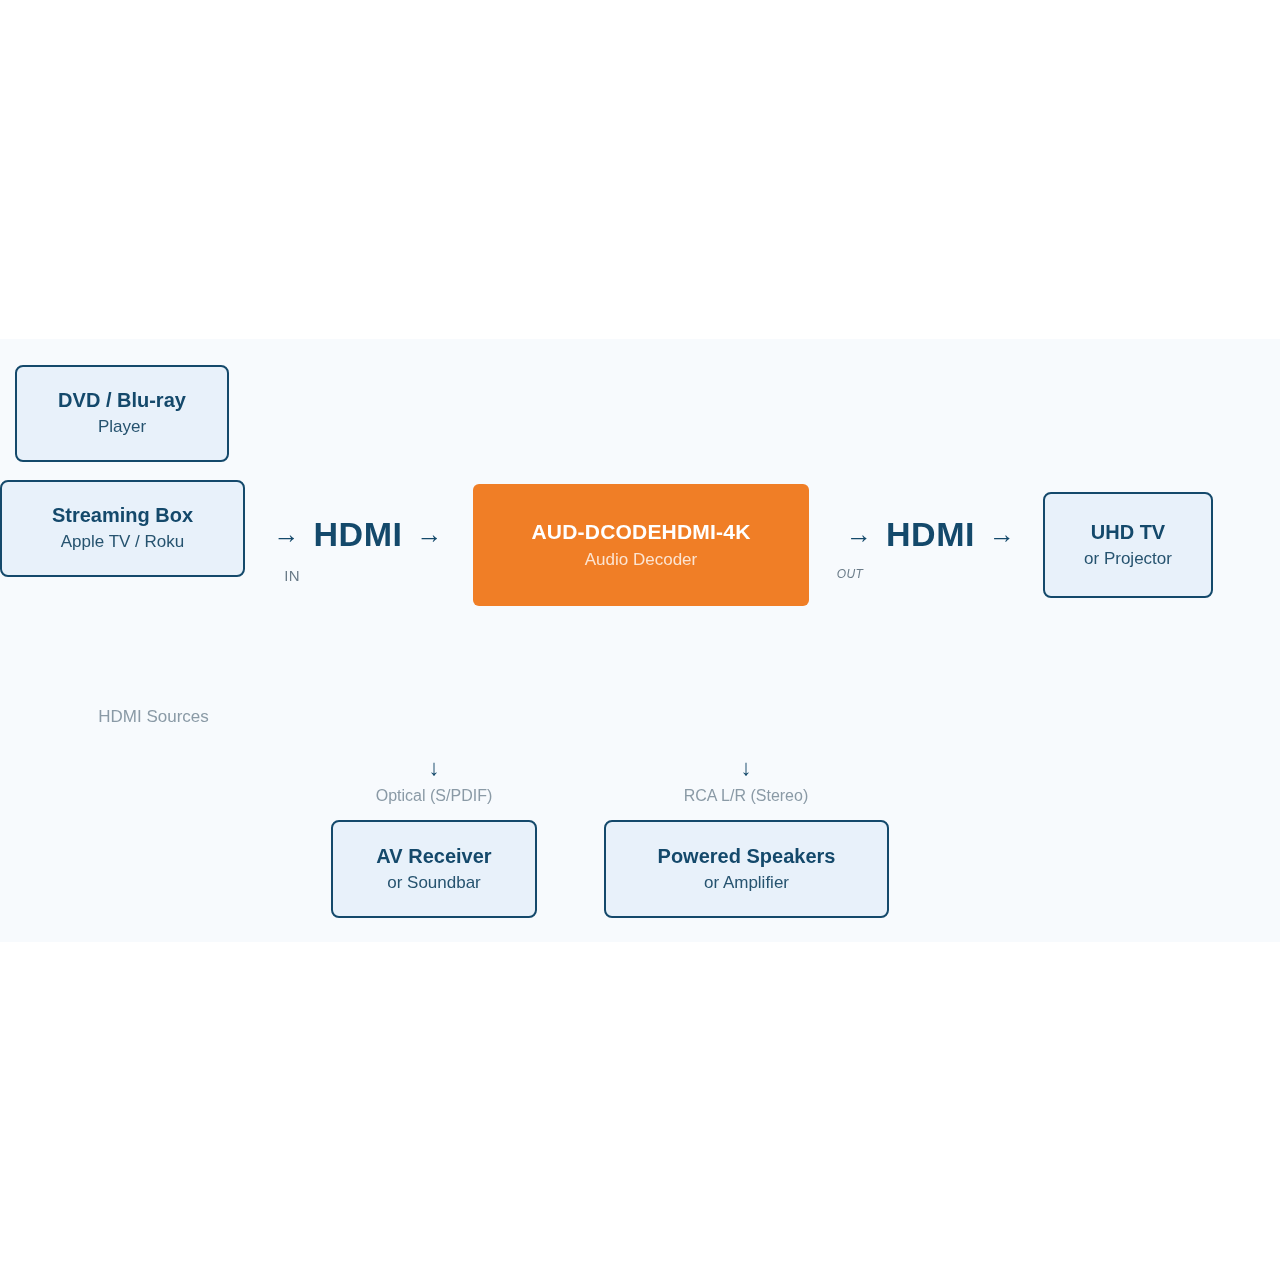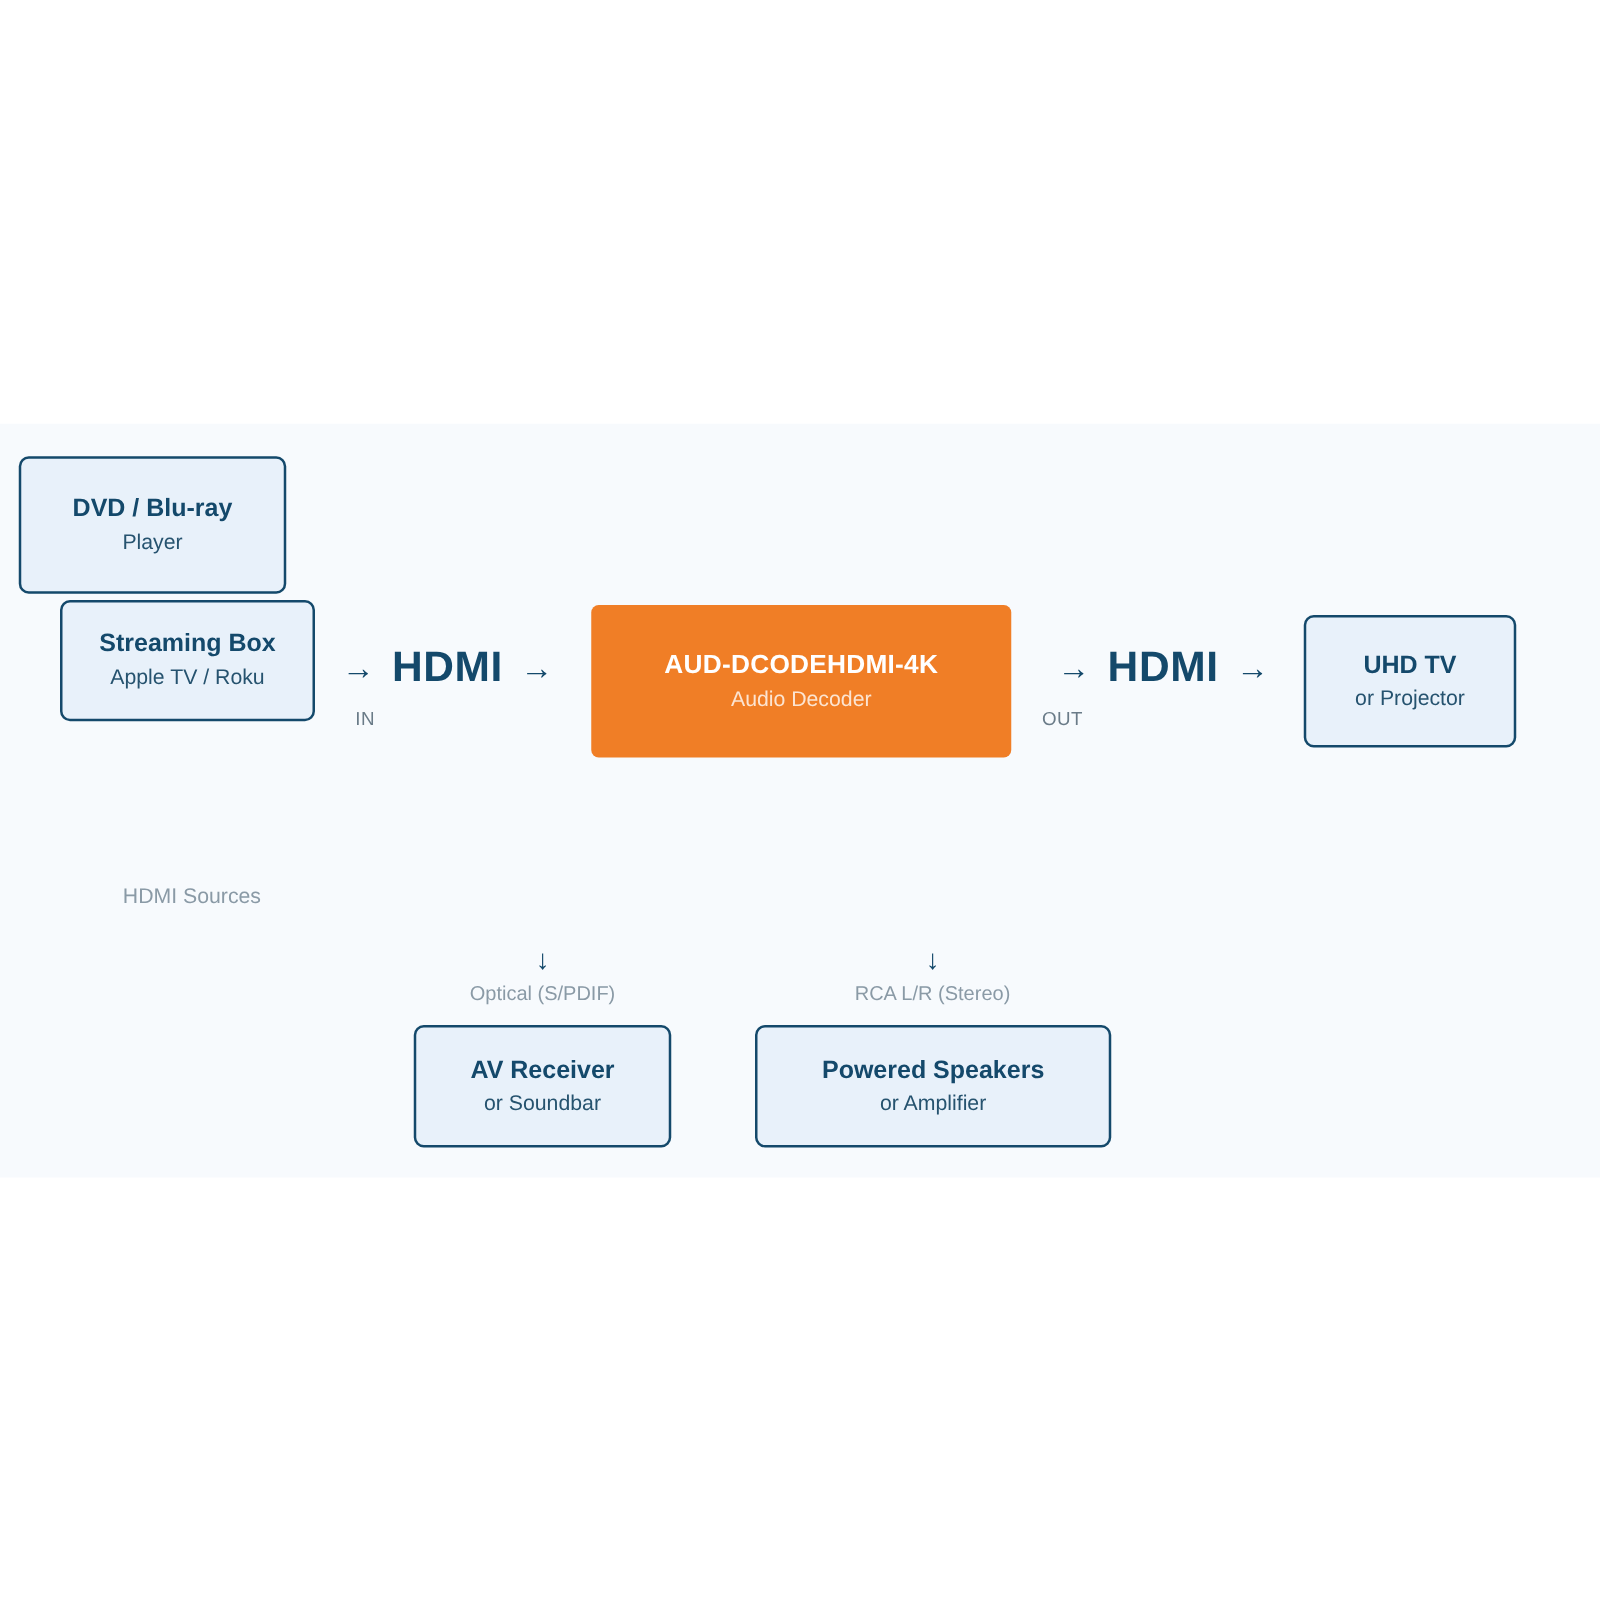--- a/index.html
+++ b/index.html
@@ -46,22 +46,22 @@
   }
   .node .sub {
     font-size: 17px;
     font-weight: normal;
     color: #26536f;
     line-height: 1.35;
     margin-top: 3px;
   }
 
   
-  #src-dvd      { left: 15px;  top: 26px;  width: 214px; height: 110px; }
-  #src-stream   { left: 0px;   top: 141px; width: 204px; height: 97px; margin-left: 48px; }
+  #src-dvd      { left: 15px;  top: 26px;  width: 214px; height: 97px; }
+  #src-stream   { left: 0px;   top: 141px; width: 245px; height: 97px; }
   #src-console  { left: 4px;   top: 255px; width: 238px; height: 97px; }
 
   #sources-caption {
     position: absolute;
     left: 0px;
     top: 368px;
     width: 245px;
     text-align: center;
     font-size: 17px;
     color: #8a9aa6;
@@ -140,23 +140,24 @@
     align-items: center;
     justify-content: center;
     gap: 14px;
   }
   #out-caption {
     position: absolute;
     left: 814px;
     top: 228px;
     width: 72px;
     text-align: center;
-    font-size: 15px;
+    font-size: 12px;
     color: #6a7b88;
     letter-spacing: 0.4px;
+    font-style: italic;
   }
 
   
   #display { left: 1043px; top: 153px; width: 170px; height: 106px; }
 
   
   .branch-arrow {
     position: absolute;
     font-size: 22px;
     color: #14496b;

